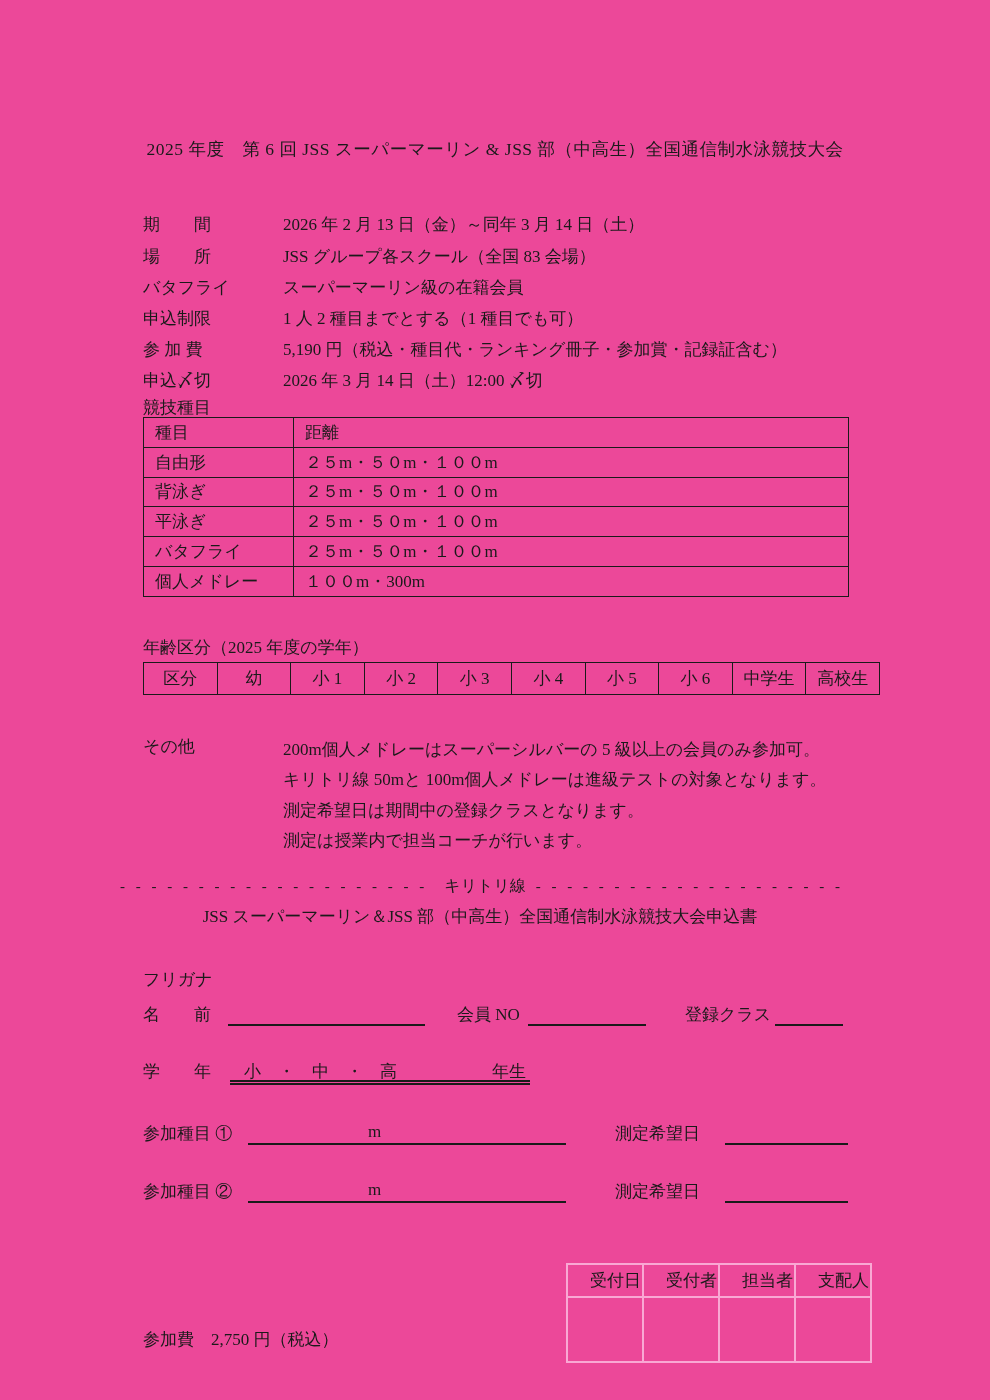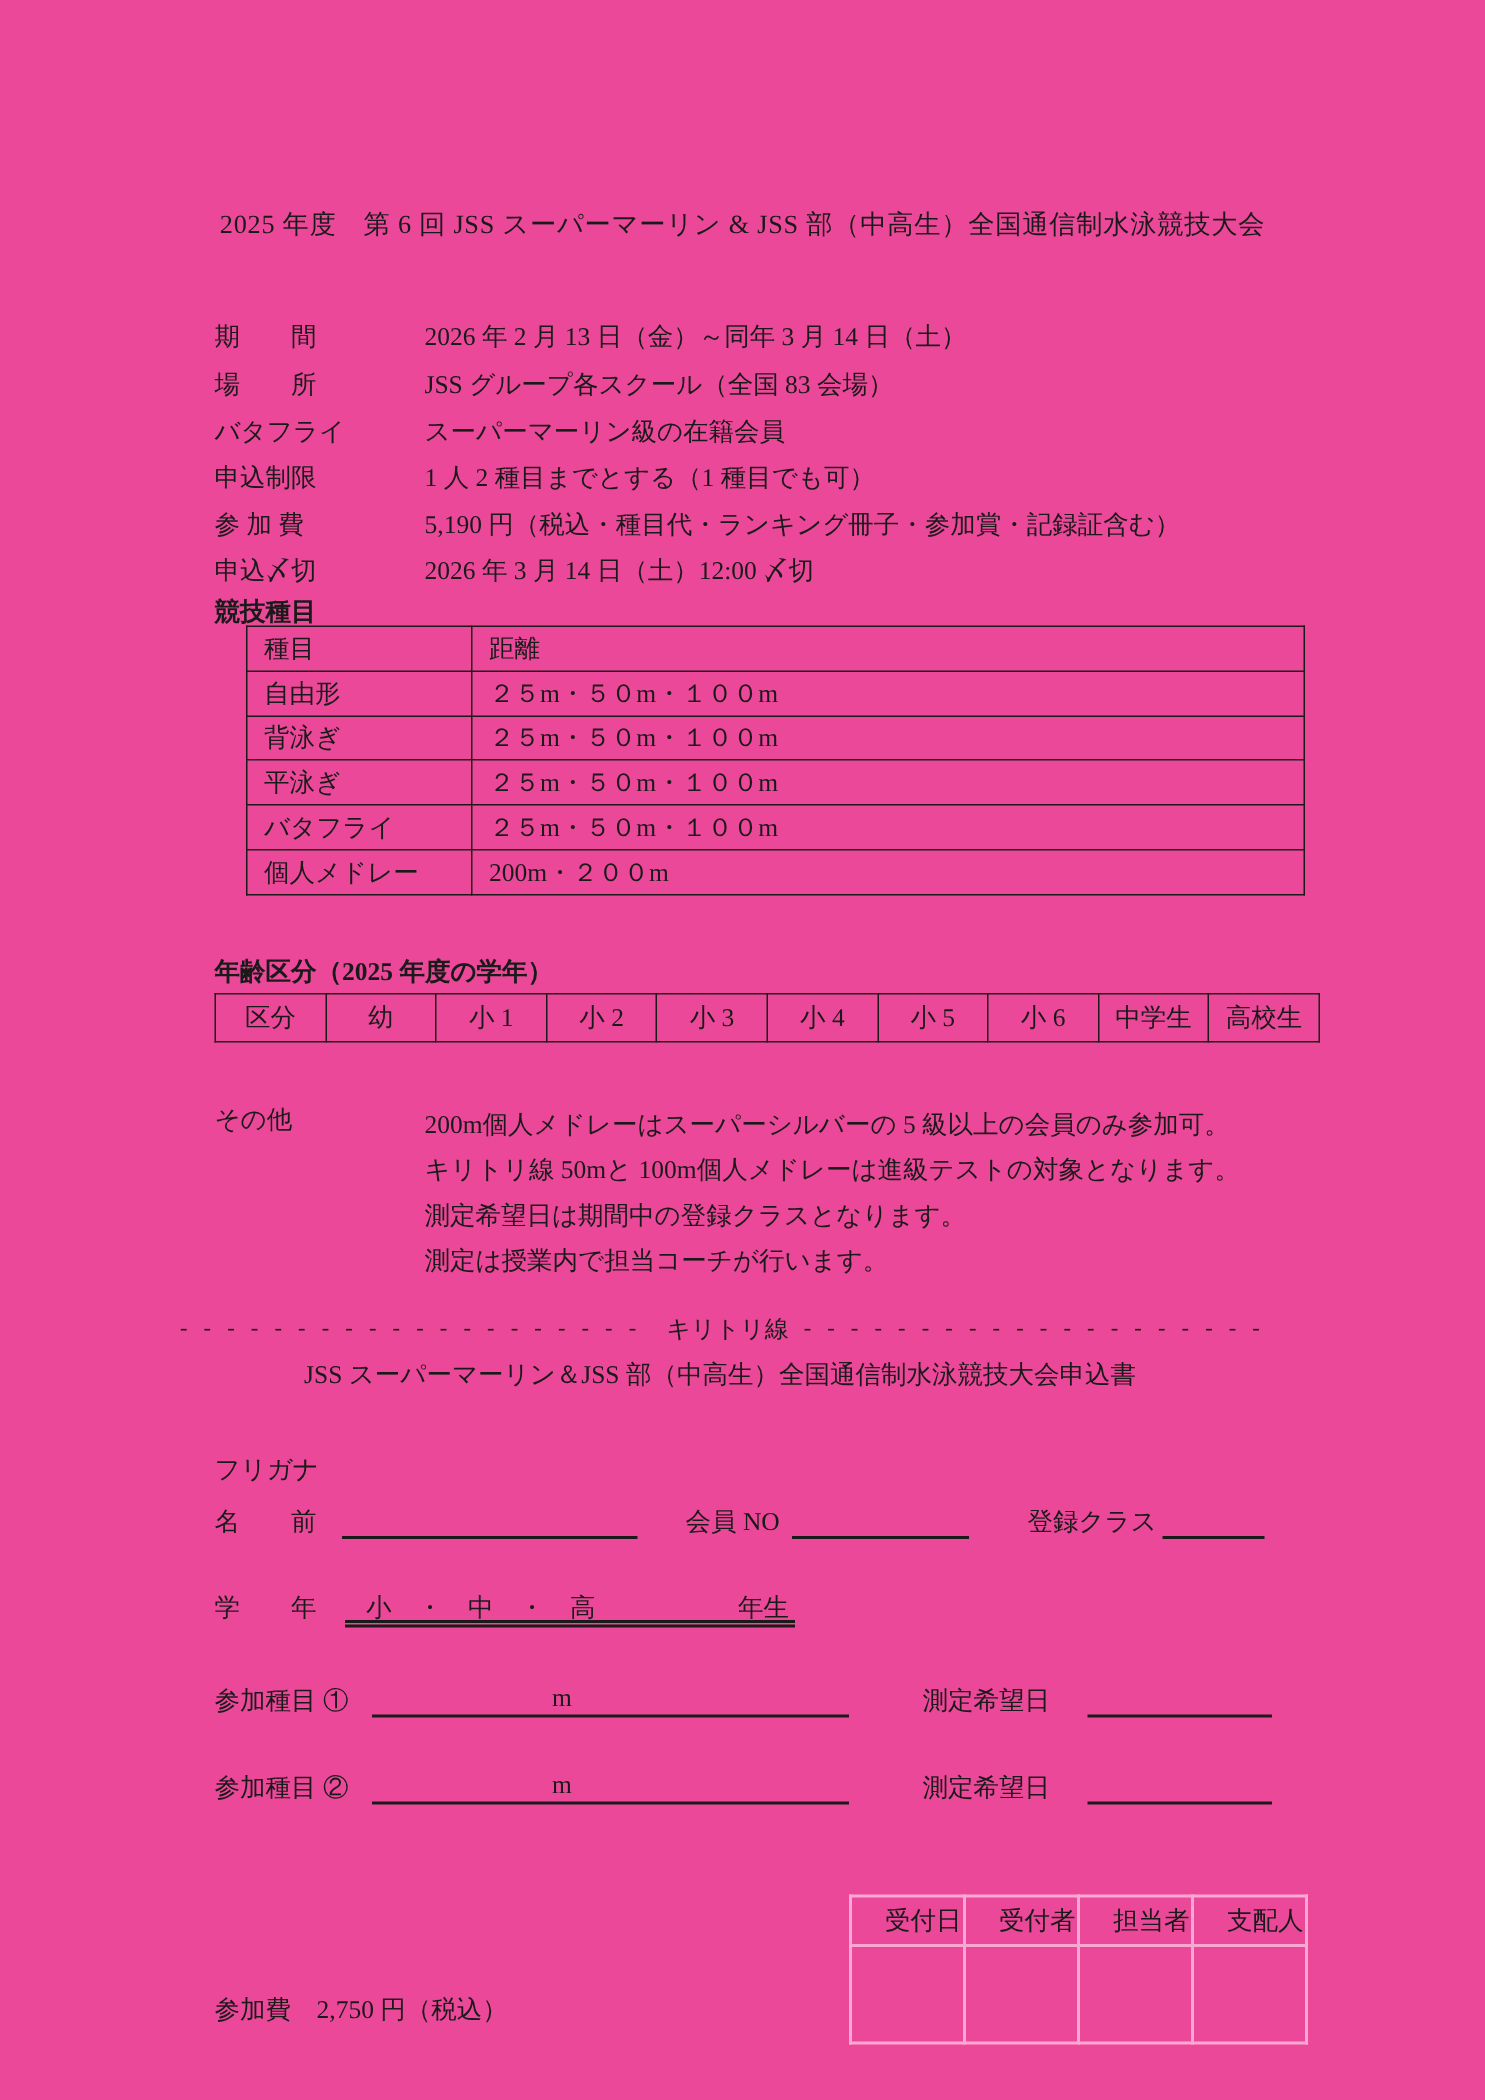--- a/index.html
+++ b/index.html
@@ -12,23 +12,23 @@
     overflow:hidden;
   }
   .abs{position:absolute;white-space:nowrap;}
   .doc-title{
     left:0;width:990px;top:137px;
     text-align:center;font-size:17.5px;letter-spacing:0.5px;
   }
   .info-row{left:143px;right:0;height:22px;font-size:17px;}
   .info-row .lbl{position:absolute;left:0;top:0;}
   .info-row .val{position:absolute;left:140px;top:0;}
-  .section-heading{left:143px;font-size:17px;font-weight:bold;}
+  .section-heading{left:143px;font-size:17px;}
   table{border-collapse:collapse;table-layout:fixed;}
-  .events-table{left:143px;top:417px;width:706px;margin-left:21px;}
+  .events-table{left:143px;top:417px;width:706px;}
   .events-table td{
     border:1.5px solid #1a1a1a;height:28.8px;
     font-size:17px;padding:0 0 0 11px;vertical-align:middle;
   }
   .events-table td.c1{width:138px;}
   .age-table{left:143px;top:662px;width:706px;}
   .age-table td{
     border:1.5px solid #1a1a1a;height:29px;width:70.6px;
     font-size:17px;text-align:center;vertical-align:middle;
   }
@@ -113,21 +113,21 @@
     <tr>
       <td class="c1">平泳ぎ</td>
       <td>２５m・５０m・１００m</td>
     </tr>
     <tr>
       <td class="c1">バタフライ</td>
       <td>２５m・５０m・１００m</td>
     </tr>
     <tr>
       <td class="c1">個人メドレー</td>
-      <td>200m・２００m</td>
+      <td>１００m・300m</td>
     </tr>
   </tbody>
     </table>
 
   <div class="abs section-heading" style="top:636px">年齢区分（2025 年度の学年）</div>
   <table class="abs age-table">
     <tbody>
         <tr>
       <td>区分</td>
       <td>幼</td>

